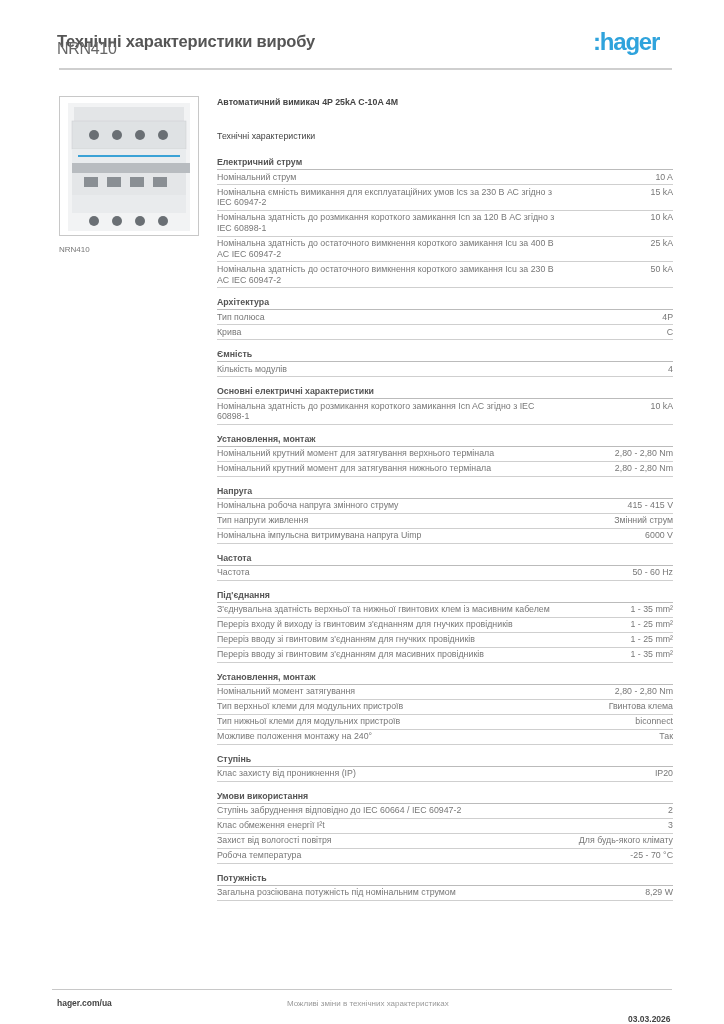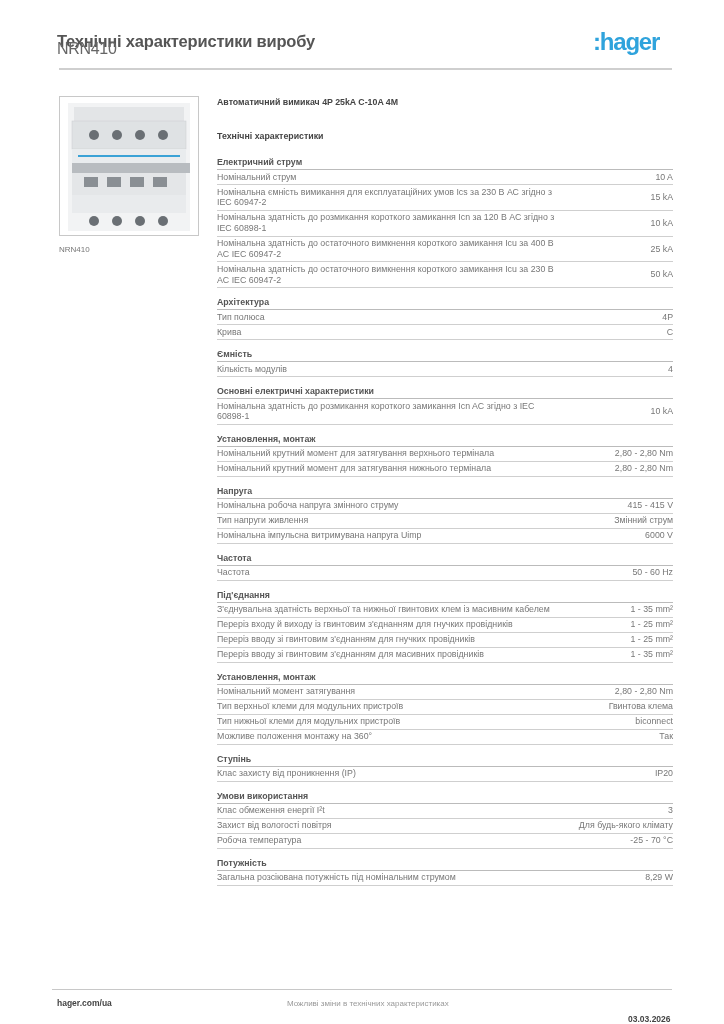--- a/index.html
+++ b/index.html
@@ -5,24 +5,24 @@
   html,body{margin:0;padding:0;background:#fff;}
   body{width:724px;height:1024px;position:relative;font-family:"Liberation Sans",sans-serif;color:#555;overflow:hidden;}
   .hdr-title{position:absolute;left:57px;top:32px;font-size:16.5px;font-weight:bold;color:#555;letter-spacing:-0.2px;}
   .hdr-sub{position:absolute;left:57px;top:40px;font-size:16px;color:#666;letter-spacing:-0.3px;}
   .logo{position:absolute;left:593px;top:28px;font-size:24px;font-weight:bold;color:#2fa3dc;letter-spacing:-1.2px;}
   .hdr-line{position:absolute;left:59px;top:68px;width:613px;height:2px;background:#cfcfcf;}
   .photo{position:absolute;left:59px;top:96px;width:140px;height:140px;border:1px solid #c8c8c8;box-sizing:border-box;background:#fff;}
   .photo-cap{position:absolute;left:59px;top:245px;font-size:8px;color:#777;}
   .main{position:absolute;left:217px;top:97px;width:456px;}
   .prod{font-size:8.8px;font-weight:bold;color:#444;height:34px;}
-  .tech{font-size:8.8px;font-weight:bold;color:#444;height:26px;}
+  .tech{font-size:8.8px;font-weight:normal;color:#444;height:26px;}
   .sec{margin-bottom:9px;}
   .sec-title{font-size:8.8px;font-weight:bold;color:#555;padding-bottom:2px;border-bottom:1px solid #bbb;}
-  .row{display:flex;justify-content:space-between;align-items:center;font-size:8.8px;color:#777;border-bottom:1px solid #cfcfcf;padding:1.6px 0 1.6px 0;line-height:10.8px;}
+  .row{display:flex;justify-content:space-between;align-items:flex-start;font-size:8.8px;color:#777;border-bottom:1px solid #cfcfcf;padding:1.6px 0 1.6px 0;line-height:10.8px;}
   .row .lbl{max-width:345px;}
   .row .val{text-align:right;white-space:nowrap;color:#777;}
   .ftr-line{position:absolute;left:52px;top:989px;width:620px;height:1px;background:#c8c8c8;}
   .ftr-l{position:absolute;left:57px;top:998px;font-size:8.5px;font-weight:bold;color:#444;}
   .ftr-c{position:absolute;left:287px;top:999px;font-size:8px;color:#999;}
   .ftr-r{position:absolute;left:628px;top:998px;font-size:8.5px;font-weight:bold;color:#444;margin-top:16px;}
 </style>
 </head>
 <body>
 
@@ -177,33 +177,37 @@
         </div>
         <div class="row">
           <span class="lbl">Тип верхньої клеми для модульних пристроїв</span>
           <span class="val">Гвинтова клема</span>
         </div>
         <div class="row">
           <span class="lbl">Тип нижньої клеми для модульних пристроїв</span>
           <span class="val">biconnect</span>
         </div>
         <div class="row">
-          <span class="lbl">Можливе положення монтажу на 360°</span>
+          <span class="lbl">Можливе положення монтажу на 240°</span>
           <span class="val">Так</span>
         </div>
       </div>
       <div class="sec">
         <div class="sec-title">Ступінь</div>
         <div class="row">
           <span class="lbl">Клас захисту від проникнення (IP)</span>
           <span class="val">IP20</span>
         </div>
       </div>
       <div class="sec">
         <div class="sec-title">Умови використання</div>
+        <div class="row">
+          <span class="lbl">Ступінь забруднення відповідно до IEC 60664 / IEC 60947-2</span>
+          <span class="val">2</span>
+        </div>
         <div class="row">
           <span class="lbl">Клас обмеження енергії I²t</span>
           <span class="val">3</span>
         </div>
         <div class="row">
           <span class="lbl">Захист від вологості повітря</span>
           <span class="val">Для будь-якого клімату</span>
         </div>
         <div class="row">
           <span class="lbl">Робоча температура</span>

